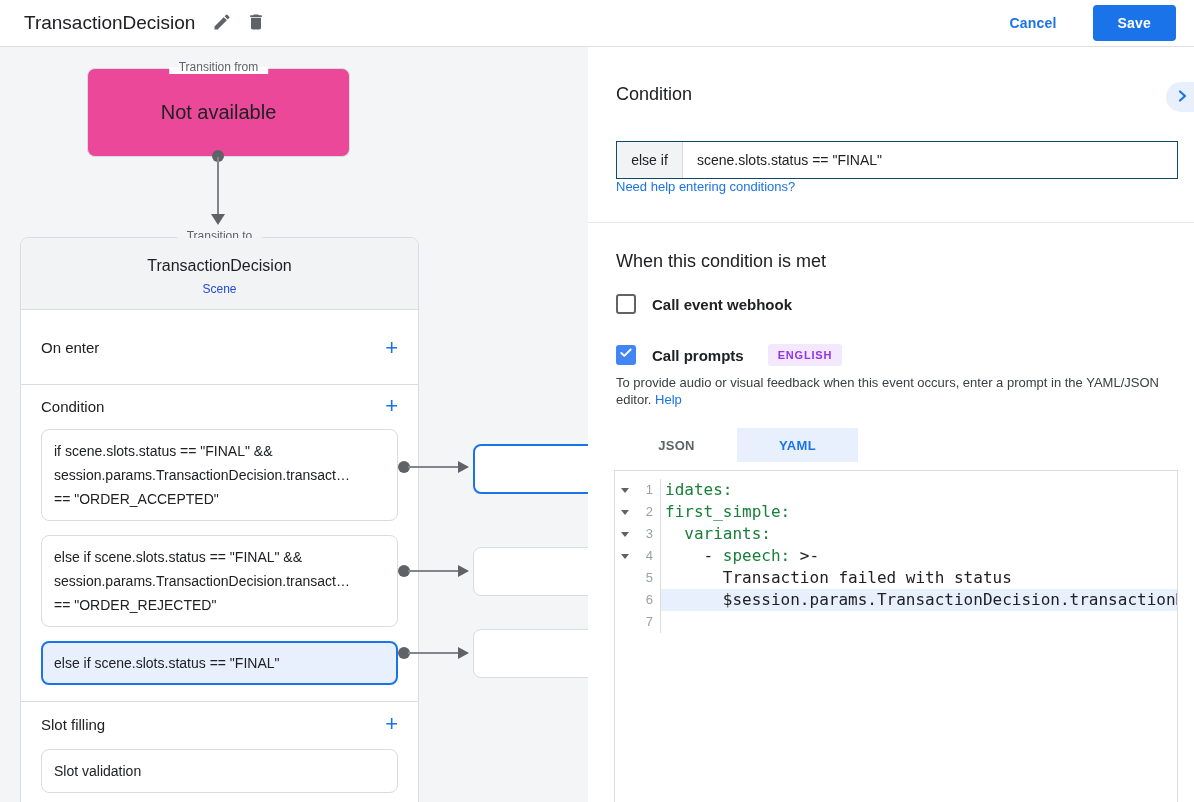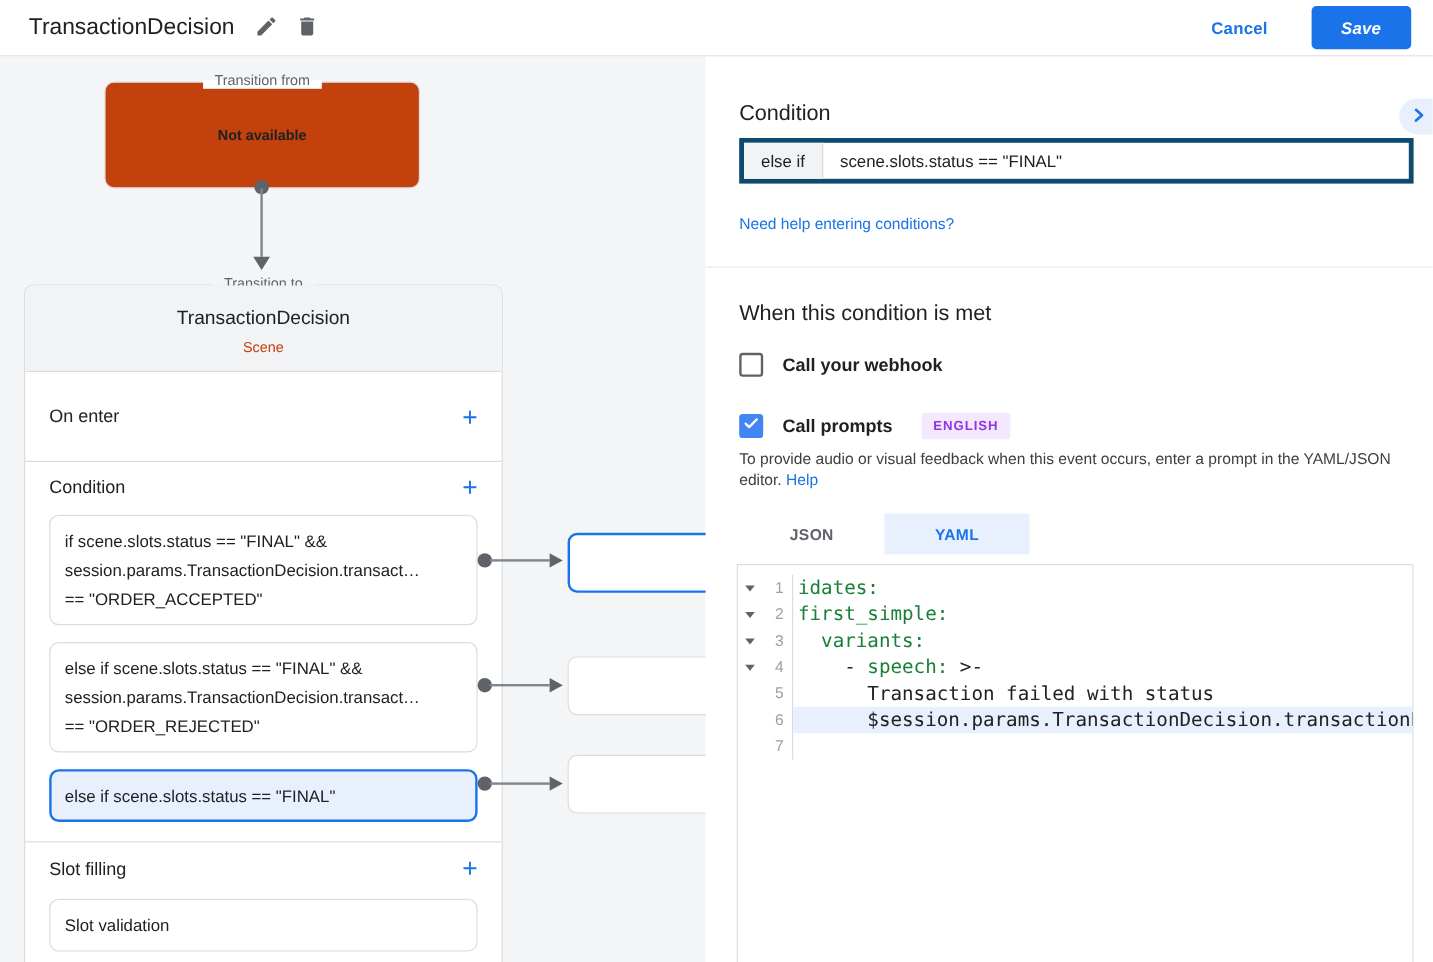--- a/index.html
+++ b/index.html
@@ -13,47 +13,47 @@
   .appbar { position:absolute; left:0; top:0; width:1194px; height:47px;
     background:#fff; border-bottom:1px solid #e0e0e0; display:flex; align-items:center; z-index:20; }
   .appbar-title { font-size:19px; color:#202124; margin-left:24px; }
   .icon-btn { width:34px; height:34px; display:flex; align-items:center; justify-content:center;
     border:none; background:transparent; cursor:pointer; border-radius:50%; }
   .icon-btn svg { fill:#5f6368; }
   .edit-btn { margin-left:10px; }
   .cancel-btn { margin-left:auto; background:none; border:none; color:#1a73e8;
     font-family:inherit; font-size:14px; font-weight:bold; cursor:pointer; letter-spacing:.2px; }
   .save-btn { margin:0 18px 0 36px; background:#1a73e8; color:#fff; border:none; border-radius:4px;
-    padding:10px 25px; font-family:inherit; font-size:14px; font-weight:bold; cursor:pointer; letter-spacing:.2px;font-style:italic; }
+    padding:10px 25px; font-family:inherit; font-size:14px; font-weight:bold; cursor:pointer; letter-spacing:.2px; }
 
   
   .canvas { position:absolute; left:0; top:47px; width:588px; height:755px; background:#f4f5f7; z-index:1; }
 
   .legend { position:absolute; top:-9px; left:50%; transform:translateX(-50%);
     font-size:12px; color:#5f6368; padding:0 10px; white-space:nowrap; }
 
   .from-box { position:absolute; left:87px; top:21px; width:263px; height:89px;
-    background:#c2410c; border:1px solid #dadce0; border-radius:8px;
+    background:#ec4899; border:1px solid #dadce0; border-radius:8px;
     display:flex; align-items:center; justify-content:center; }
   .from-box .legend { background:linear-gradient(#f4f5f7 50%, #ffffff 50%); }
-  .from-value { font-size:12px; color:#202124;font-weight:bold; }
+  .from-value { font-size:20px; color:#202124; }
 
   .v-dot { position:absolute; left:212px; top:103px; width:12px; height:12px; border-radius:50%; background:#5f6368; }
   .v-line { position:absolute; left:217px; top:110px; width:2px; height:57px; background:#80868b; }
   .v-arrow { position:absolute; left:211px; top:167px; width:0; height:0;
     border-left:7px solid transparent; border-right:7px solid transparent; border-top:11px solid #5f6368; }
 
   .scene-card { position:absolute; left:20px; top:190px; width:399px; height:566px;
     background:#fff; border:1px solid #dadce0; border-radius:8px 8px 0 0; }
   .scene-card .legend { background:linear-gradient(#f4f5f7 50%, #f1f3f4 50%); }
   .scene-head { position:absolute; left:0; top:0; width:100%; height:72px; background:#f1f3f4;
     border-bottom:1px solid #dadce0; border-radius:8px 8px 0 0;
     display:flex; flex-direction:column; align-items:center; justify-content:center; }
   .scene-title { font-size:16px; color:#202124; margin-top:6px; }
-  .scene-sub { font-size:12px; color:#c2410c; margin-top:7px; }
+  .scene-sub { font-size:12px; color:#1d4ed8; margin-top:7px; }
 
   .sec-row { position:absolute; left:0; width:100%; display:flex; align-items:center; padding:0 20px; }
   .sec-label { font-size:15px; color:#202124; }
   .plus-btn { margin-left:auto; background:none; border:none; color:#1a73e8; font-size:22px;
     line-height:20px; cursor:pointer; font-family:inherit; font-weight:normal; }
   .row-onenter { top:73px; height:74px; border-bottom:1px solid #dadce0;gap:12px; }
   .row-cond-label { top:148px; height:40px; }
   .sec-divider { position:absolute; left:0; top:463px; width:100%; border-top:1px solid #dadce0; }
   .row-slot-label { top:464px; height:44px; }
 
@@ -75,22 +75,22 @@
   .target-box.active { border:2px solid #1a73e8; }
 
   
   .panel { position:absolute; left:588px; top:47px; width:606px; height:755px; background:#fff; z-index:10; }
   .panel-heading { position:absolute; left:28px; font-size:18px; color:#202124; }
   .collapse-pill { position:absolute; right:0; top:35px; width:28px; height:30px;
     background:#e8f0fe; border:none; border-radius:15px 0 0 15px; cursor:pointer;
     display:flex; align-items:center; justify-content:flex-end; padding-right:6px; }
   .collapse-pill svg { stroke:#1a73e8; }
 
-  .cond-row { position:absolute; left:28px; top:68px; width:562px; height:38px;
-    border:4px solid #0c4a6e; display:flex; align-items:stretch; background:#fff; }
+  .cond-row { position:absolute; left:28px; top:94px; width:562px; height:38px;
+    border:1px solid #0c4a6e; display:flex; align-items:stretch; background:#fff; }
   .cond-prefix { width:66px; background:#f1f3f4; border-right:1px solid #dadce0;
     display:flex; align-items:center; justify-content:center; font-size:14px; color:#202124; }
   .cond-value { flex:1; display:flex; align-items:center; padding-left:14px; font-size:14px; color:#202124; }
 
   .link { color:#1a73e8; font-size:13px; text-decoration:none; cursor:pointer; }
   .help-link { position:absolute; left:28px; top:132px; }
   .panel-divider { position:absolute; left:0; top:175px; width:606px; border-top:1px solid #e8eaed; }
 
   .when-heading { top:204px; }
   .cond-heading { top:37px; }
@@ -239,21 +239,21 @@
   </div>
 
   <a class="link help-link">Need help entering conditions?</a>
 
   <div class="panel-divider"></div>
 
   <div class="panel-heading when-heading">When this condition is met</div>
 
   <div class="check-row" style="top:247px;">
     <div class="checkbox unchecked"></div>
-    <span class="check-label">Call your webhook</span>
+    <span class="check-label">Call event webhook</span>
   </div>
 
   <div class="check-row" style="top:297px;">
     <div class="checkbox checked">
       <span>
         <svg width="14" height="14" viewBox="0 0 24 24" fill="none" stroke="#fff" stroke-width="3.2" stroke-linecap="round" stroke-linejoin="round">
             <polyline points="20 6 9 17 4 12"></polyline>
           </svg>
       </span>
     </div>

